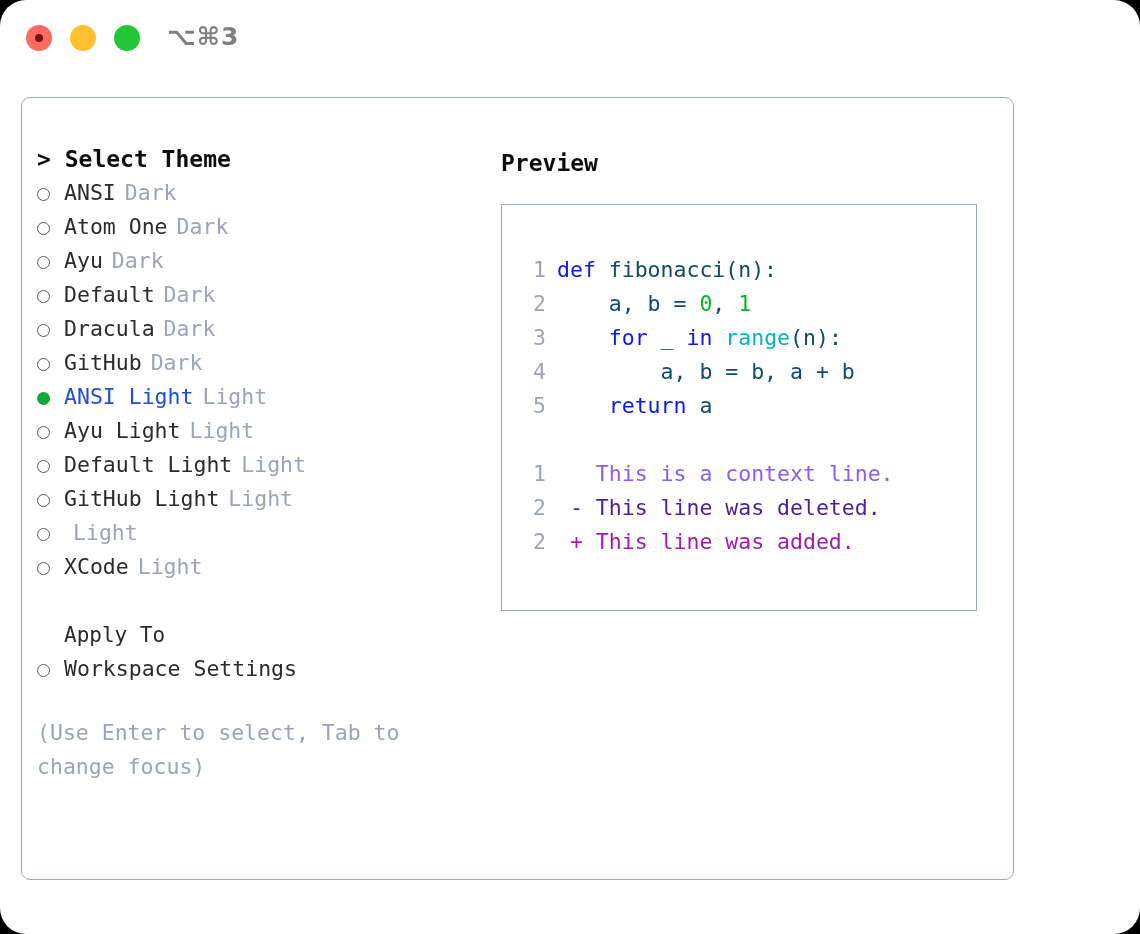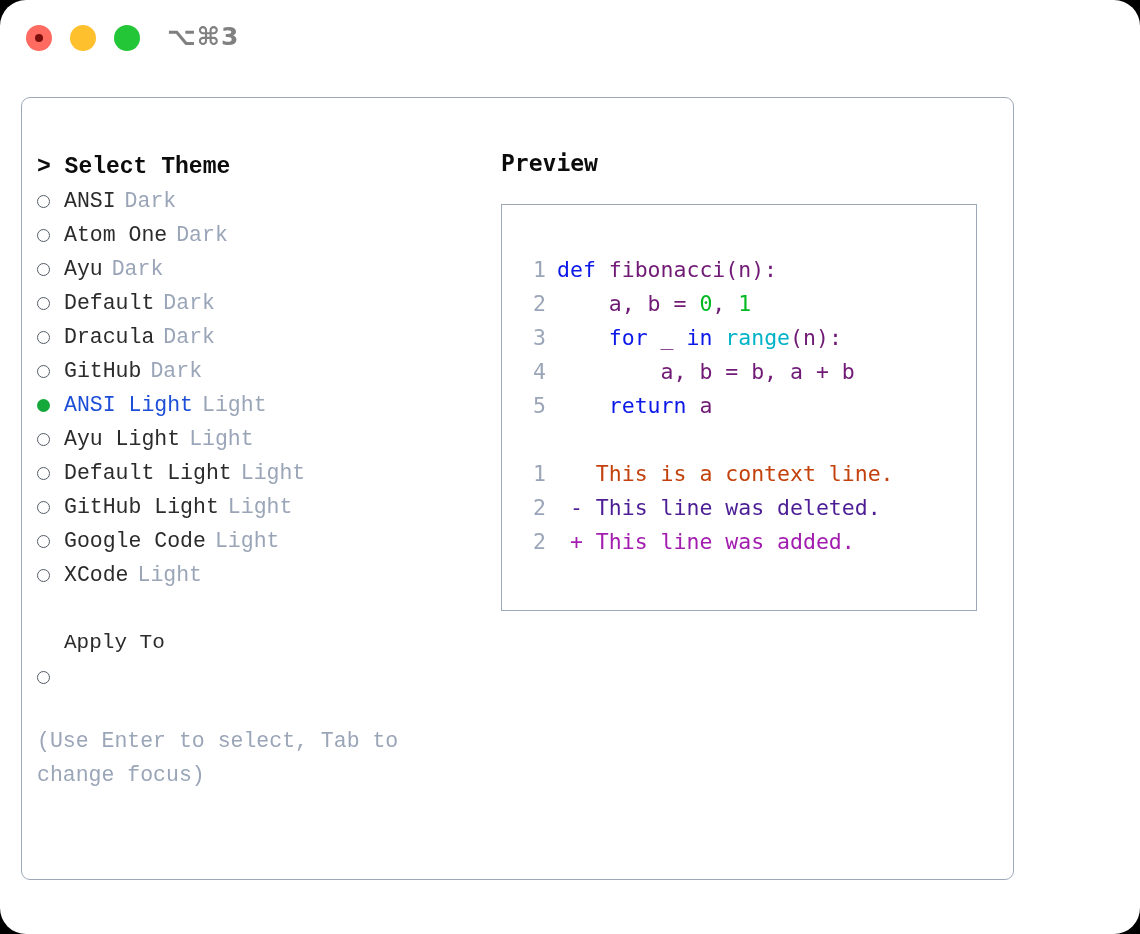--- a/index.html
+++ b/index.html
@@ -87,23 +87,22 @@
   .columns {
     position: absolute;
     left: 0; top: 0;
     width: 100%; height: 100%;
   }
 
   
   .left-pane {
     position: absolute;
     left: 15px;
-    top: 52px;
+    top: 44px;
     width: 460px;
-    font-family: Liberation Mono, monospace;
   }
   .heading {
     font-size: 23px;
     font-weight: bold;
     color: #0c0c0c;
     line-height: 34px;
     white-space: pre;
   }
   .theme-list { margin-top: 0; }
   .row {
@@ -196,24 +195,24 @@
     flex: 0 0 26px;
     text-align: right;
     color: #9aa5b8;
     margin-right: 11px;
   }
   .code-text { white-space: pre; }
 
   .tok-kw  { color: #0b18e8; }
   .tok-fn  { color: #00b3c8; }
   .tok-num { color: #00b81f; }
-  .tok-pln { color: #701a75; }
+  .tok-pln { color: #0c4a6e; }
 
   .diff-gap { height: 34px; }
-  .diff-ctx   { color: #c2410c; }
+  .diff-ctx   { color: #8b5cf6; }
   .diff-del   { color: #4c1d95; }
   .diff-add   { color: #a21caf; }
 </style>
 </head>
 <body>
 
 <div class="window">
 
   <div class="titlebar">
     <div class="traffic">
@@ -234,29 +233,29 @@
             <div class="row"><span class="marker"><span class="bullet-empty"></span></span><span class="label">ANSI</span><span class="suffix">Dark</span></div>
             <div class="row"><span class="marker"><span class="bullet-empty"></span></span><span class="label">Atom One</span><span class="suffix">Dark</span></div>
             <div class="row"><span class="marker"><span class="bullet-empty"></span></span><span class="label">Ayu</span><span class="suffix">Dark</span></div>
             <div class="row"><span class="marker"><span class="bullet-empty"></span></span><span class="label">Default</span><span class="suffix">Dark</span></div>
             <div class="row"><span class="marker"><span class="bullet-empty"></span></span><span class="label">Dracula</span><span class="suffix">Dark</span></div>
             <div class="row"><span class="marker"><span class="bullet-empty"></span></span><span class="label">GitHub</span><span class="suffix">Dark</span></div>
             <div class="row selected"><span class="marker"><span class="bullet-filled"></span></span><span class="label">ANSI Light</span><span class="suffix">Light</span></div>
             <div class="row"><span class="marker"><span class="bullet-empty"></span></span><span class="label">Ayu Light</span><span class="suffix">Light</span></div>
             <div class="row"><span class="marker"><span class="bullet-empty"></span></span><span class="label">Default Light</span><span class="suffix">Light</span></div>
             <div class="row"><span class="marker"><span class="bullet-empty"></span></span><span class="label">GitHub Light</span><span class="suffix">Light</span></div>
-            <div class="row"><span class="marker"><span class="bullet-empty"></span></span><span class="label">Google Code</span><span class="suffix">Light</span></div>
+            <div class="row"><span class="marker"><span class="bullet-empty"></span></span><span class="suffix">Light</span></div>
             <div class="row"><span class="marker"><span class="bullet-empty"></span></span><span class="label">XCode</span><span class="suffix">Light</span></div>
           </div>
 
         <div class="section-gap"></div>
 
         <div class="apply-heading">Apply To</div>
         <div class="apply-list" id="apply-list">
-            <div class="row"><span class="marker"><span class="bullet-empty"></span></span></div>
+            <div class="row"><span class="marker"><span class="bullet-empty"></span></span><span class="label">Workspace Settings</span></div>
           </div>
 
         <div class="hint">(Use Enter to select, Tab to change focus)</div>
       </div>
 
       <div class="right-pane">
         <div class="heading">Preview</div>
         <div class="preview-box">
           <div class="code" id="code-preview"><div class="code-line"><span class="lineno">1</span><span class="code-text"><span class="tok-kw">def</span><span class="tok-pln"> fibonacci(n):</span></span></div><div class="code-line"><span class="lineno">2</span><span class="code-text"><span class="tok-pln">    a, b = </span><span class="tok-num">0</span><span class="tok-pln">, </span><span class="tok-num">1</span></span></div><div class="code-line"><span class="lineno">3</span><span class="code-text"><span class="tok-pln">    </span><span class="tok-kw">for</span><span class="tok-pln"> _ </span><span class="tok-kw">in</span><span class="tok-pln"> </span><span class="tok-fn">range</span><span class="tok-pln">(n):</span></span></div><div class="code-line"><span class="lineno">4</span><span class="code-text"><span class="tok-pln">        a, b = b, a + b</span></span></div><div class="code-line"><span class="lineno">5</span><span class="code-text"><span class="tok-pln">    </span><span class="tok-kw">return</span><span class="tok-pln"> a</span></span></div><div class="diff-gap"></div><div class="code-line"><span class="lineno">1</span><span class="code-text diff-ctx">   This is a context line.</span></div><div class="code-line"><span class="lineno">2</span><span class="code-text diff-del"> - This line was deleted.</span></div><div class="code-line"><span class="lineno">2</span><span class="code-text diff-add"> + This line was added.</span></div></div>
         </div>

